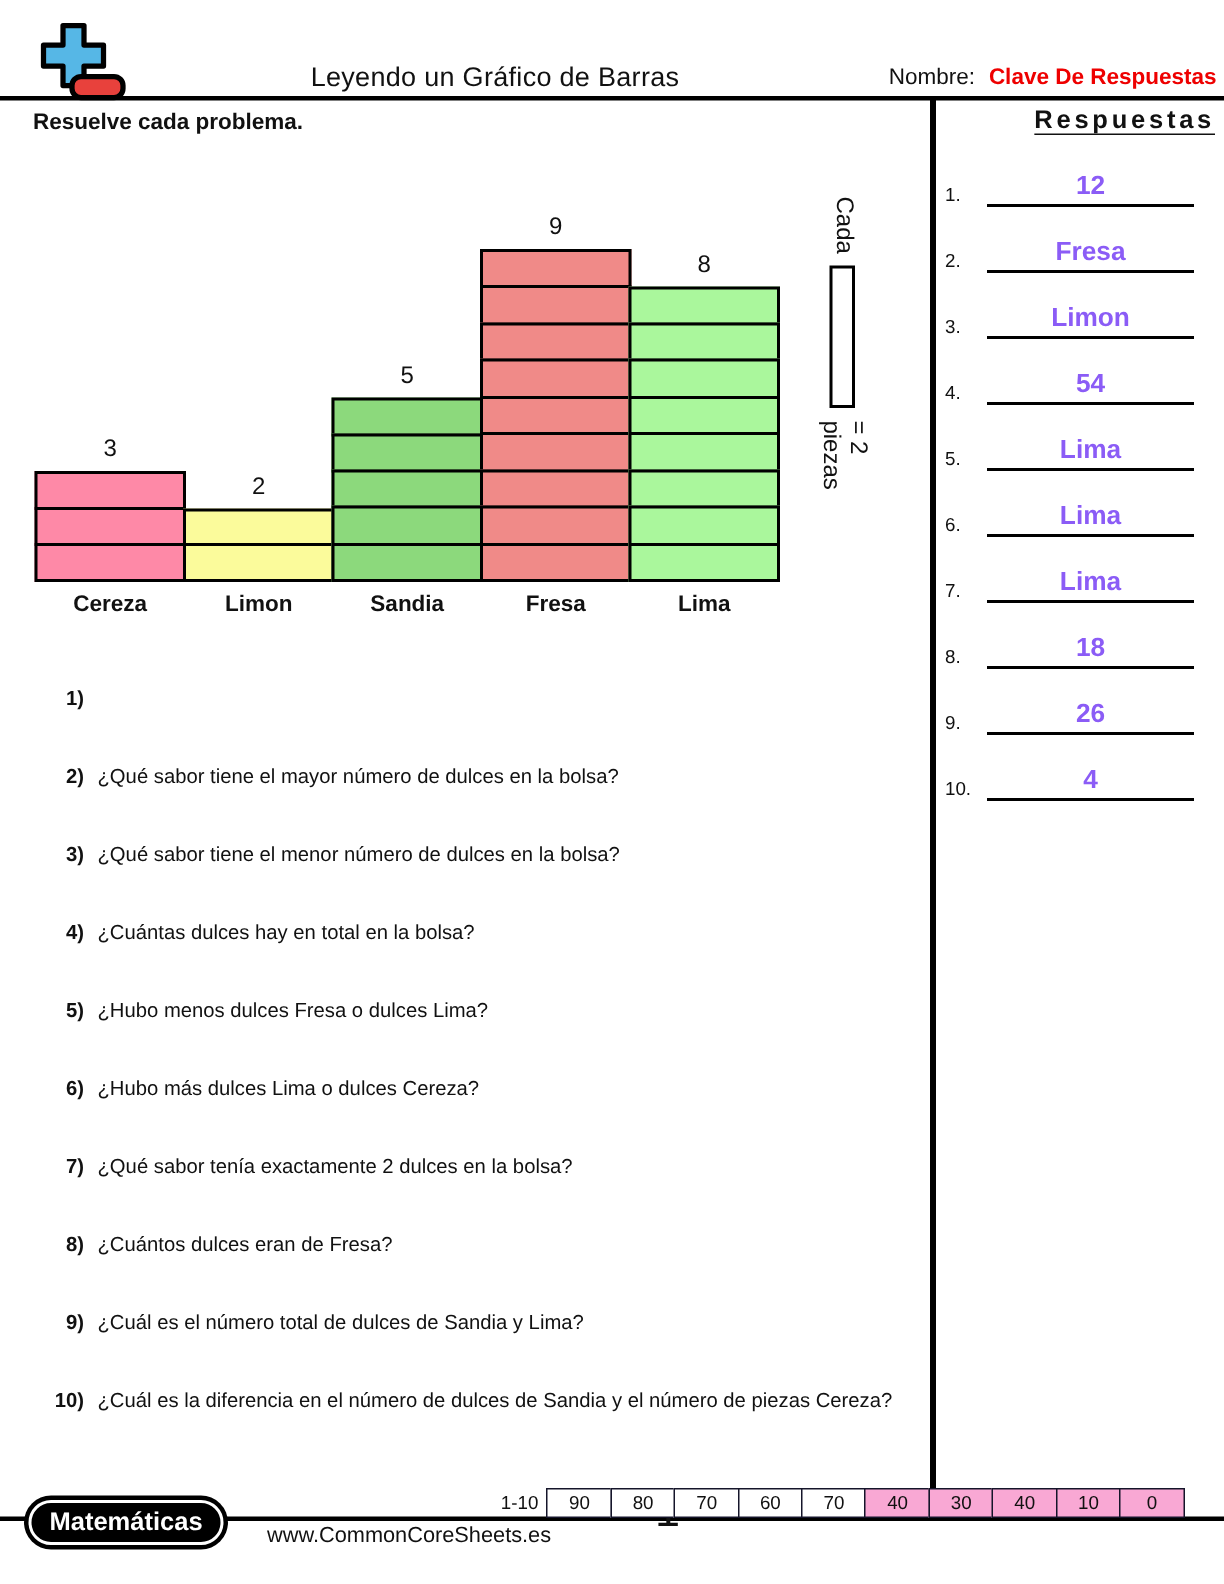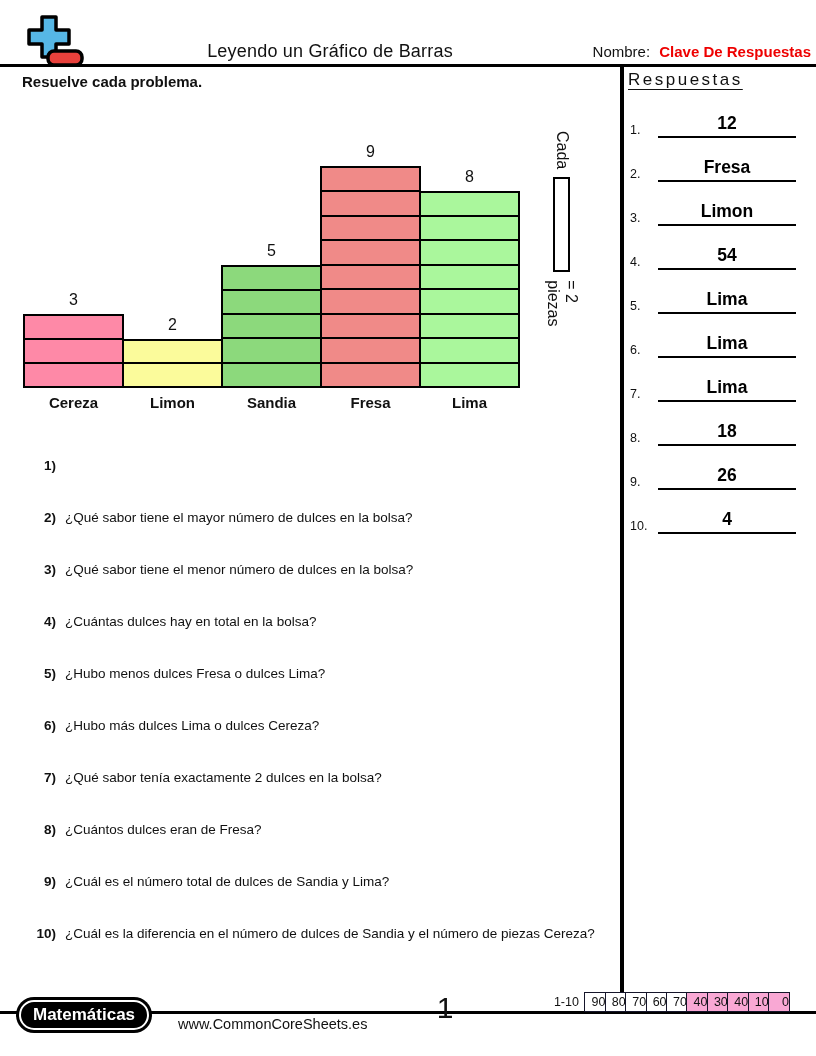--- a/index.html
+++ b/index.html
@@ -31,41 +31,41 @@
     margin:0 8px; flex:none; }
 
   
   .questions { position:absolute; left:30px; top:456px; width:584px; }
   .q { display:flex; height:52px; align-items:flex-start; font-size:13.5px; line-height:1.45; }
   .q-num { min-width:26px; text-align:right; font-weight:bold; margin-right:9px; flex:none; }
 
   
   .divider { position:absolute; left:620px; top:66px; height:926px; width:3px;
     border-left:2px solid #000; border-right:2px solid #000; }
-  .answers-title { position:absolute; left:628px; top:70px; width:182px; text-align:left;
-    font-size:17px; font-weight:normal; letter-spacing:2.5px;
+  .answers-title { position:absolute; left:628px; top:70px; width:182px; text-align:right;
+    font-size:17px; font-weight:bold; letter-spacing:2.5px;
     text-decoration:underline; text-underline-offset:4px; }
   .ans-row { position:absolute; left:630px; width:168px; height:28px; }
   .a-num { position:absolute; left:0; bottom:1px; font-size:12.5px; }
   .a-line { margin-left:28px; width:138px; height:28px; border-bottom:2px solid #000;
     text-align:center; }
-  .a-val { color:#000000; font-weight:bold; font-size:17.5px; line-height:26px; }
+  .a-val { color:#8b5cf6; font-weight:bold; font-size:17.5px; line-height:26px; }
 
   
   .footer-line { position:absolute; left:0; top:1011px; width:816px; height:3px; background:#000; }
   .brand-pill { position:absolute; left:16px; top:997px; background:#000; border-radius:19px;
     padding:3px; }
   .brand-inner { border:2.5px solid #fff; border-radius:16px; padding:3px 12px;
     color:#fff; font-weight:bold; font-size:17px; white-space:nowrap; }
   .site-url { position:absolute; left:178px; top:1016px; font-size:14.5px; }
   .page-num { position:absolute; left:424px; top:991px; width:42px; text-align:center;
     font-size:30px; }
   .grades { position:absolute; right:26px; top:992px; display:flex; align-items:center; }
   .grange { font-size:12.5px; margin-right:7px; }
-  .gcell { width:22px; height:20px; line-height:18px; text-align:right; font-size:12.5px;
+  .gcell { width:44px; height:20px; line-height:18px; text-align:center; font-size:12.5px;
     background:#fff; border:1.6px solid #15152a; margin-left:-1.6px; }
   .gcell.blue { background:#f9a8d4; }
 </style>
 </head>
 <body>
 
 <div class="page">
 
   <svg class="logo" width="72" height="58" viewBox="0 0 72 58">
     <path d="M26 4 h14 v13 h13 v14 h-13 v13 h-14 v-13 h-13 v-14 h13 z" fill="#56b7e6" stroke="#000" stroke-width="3.5" stroke-linejoin="round"></path>

